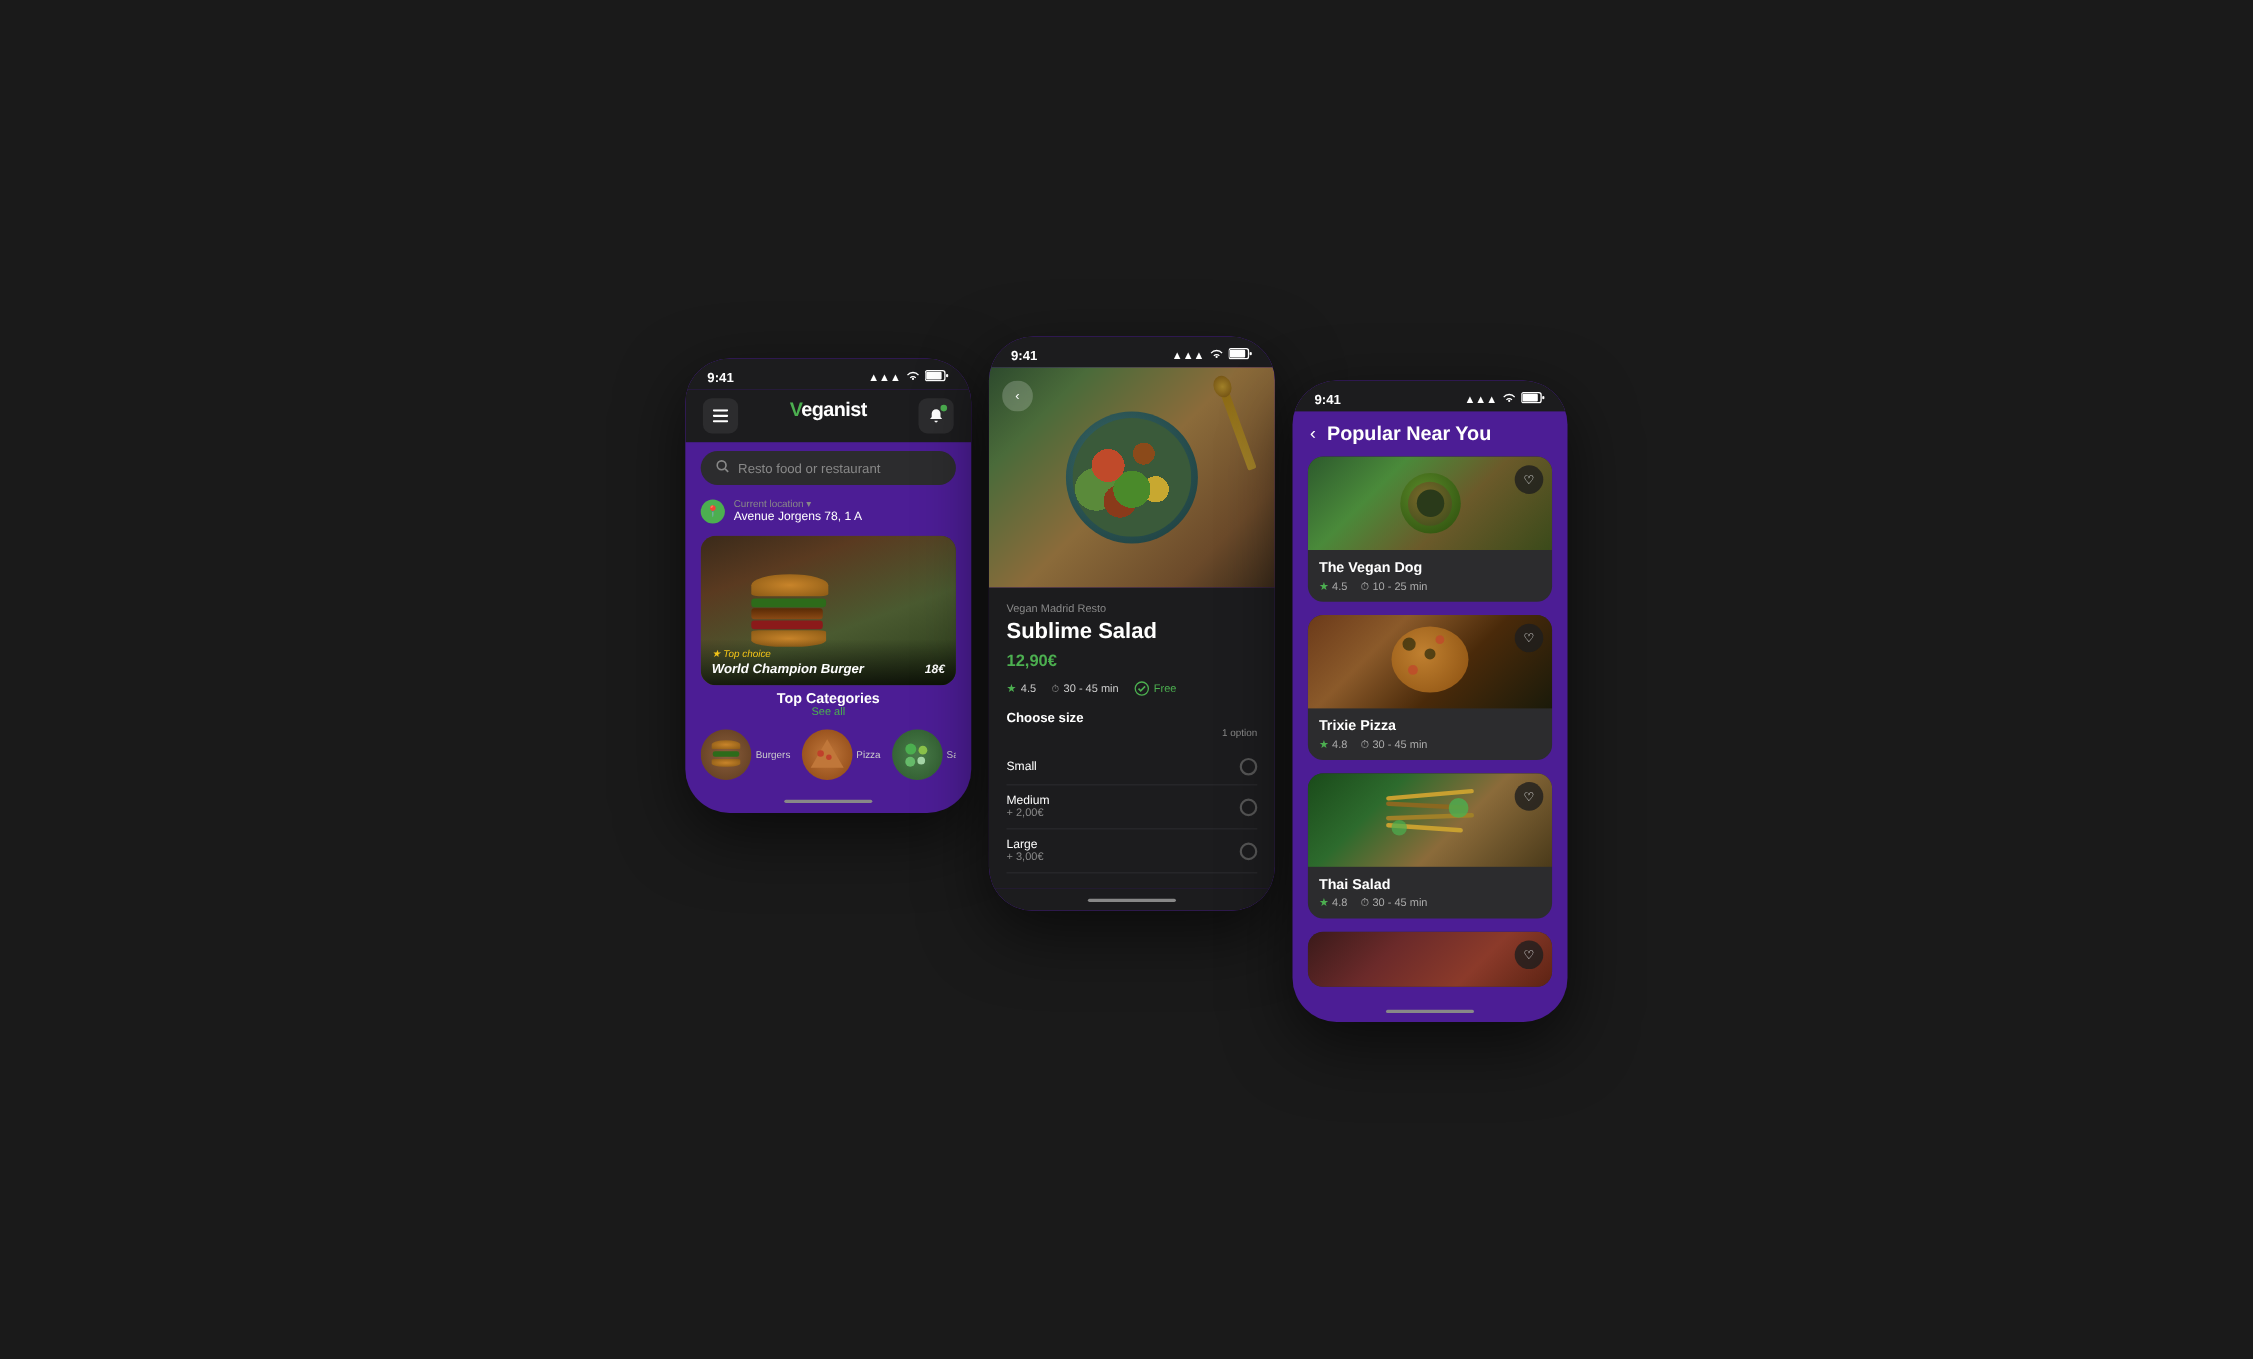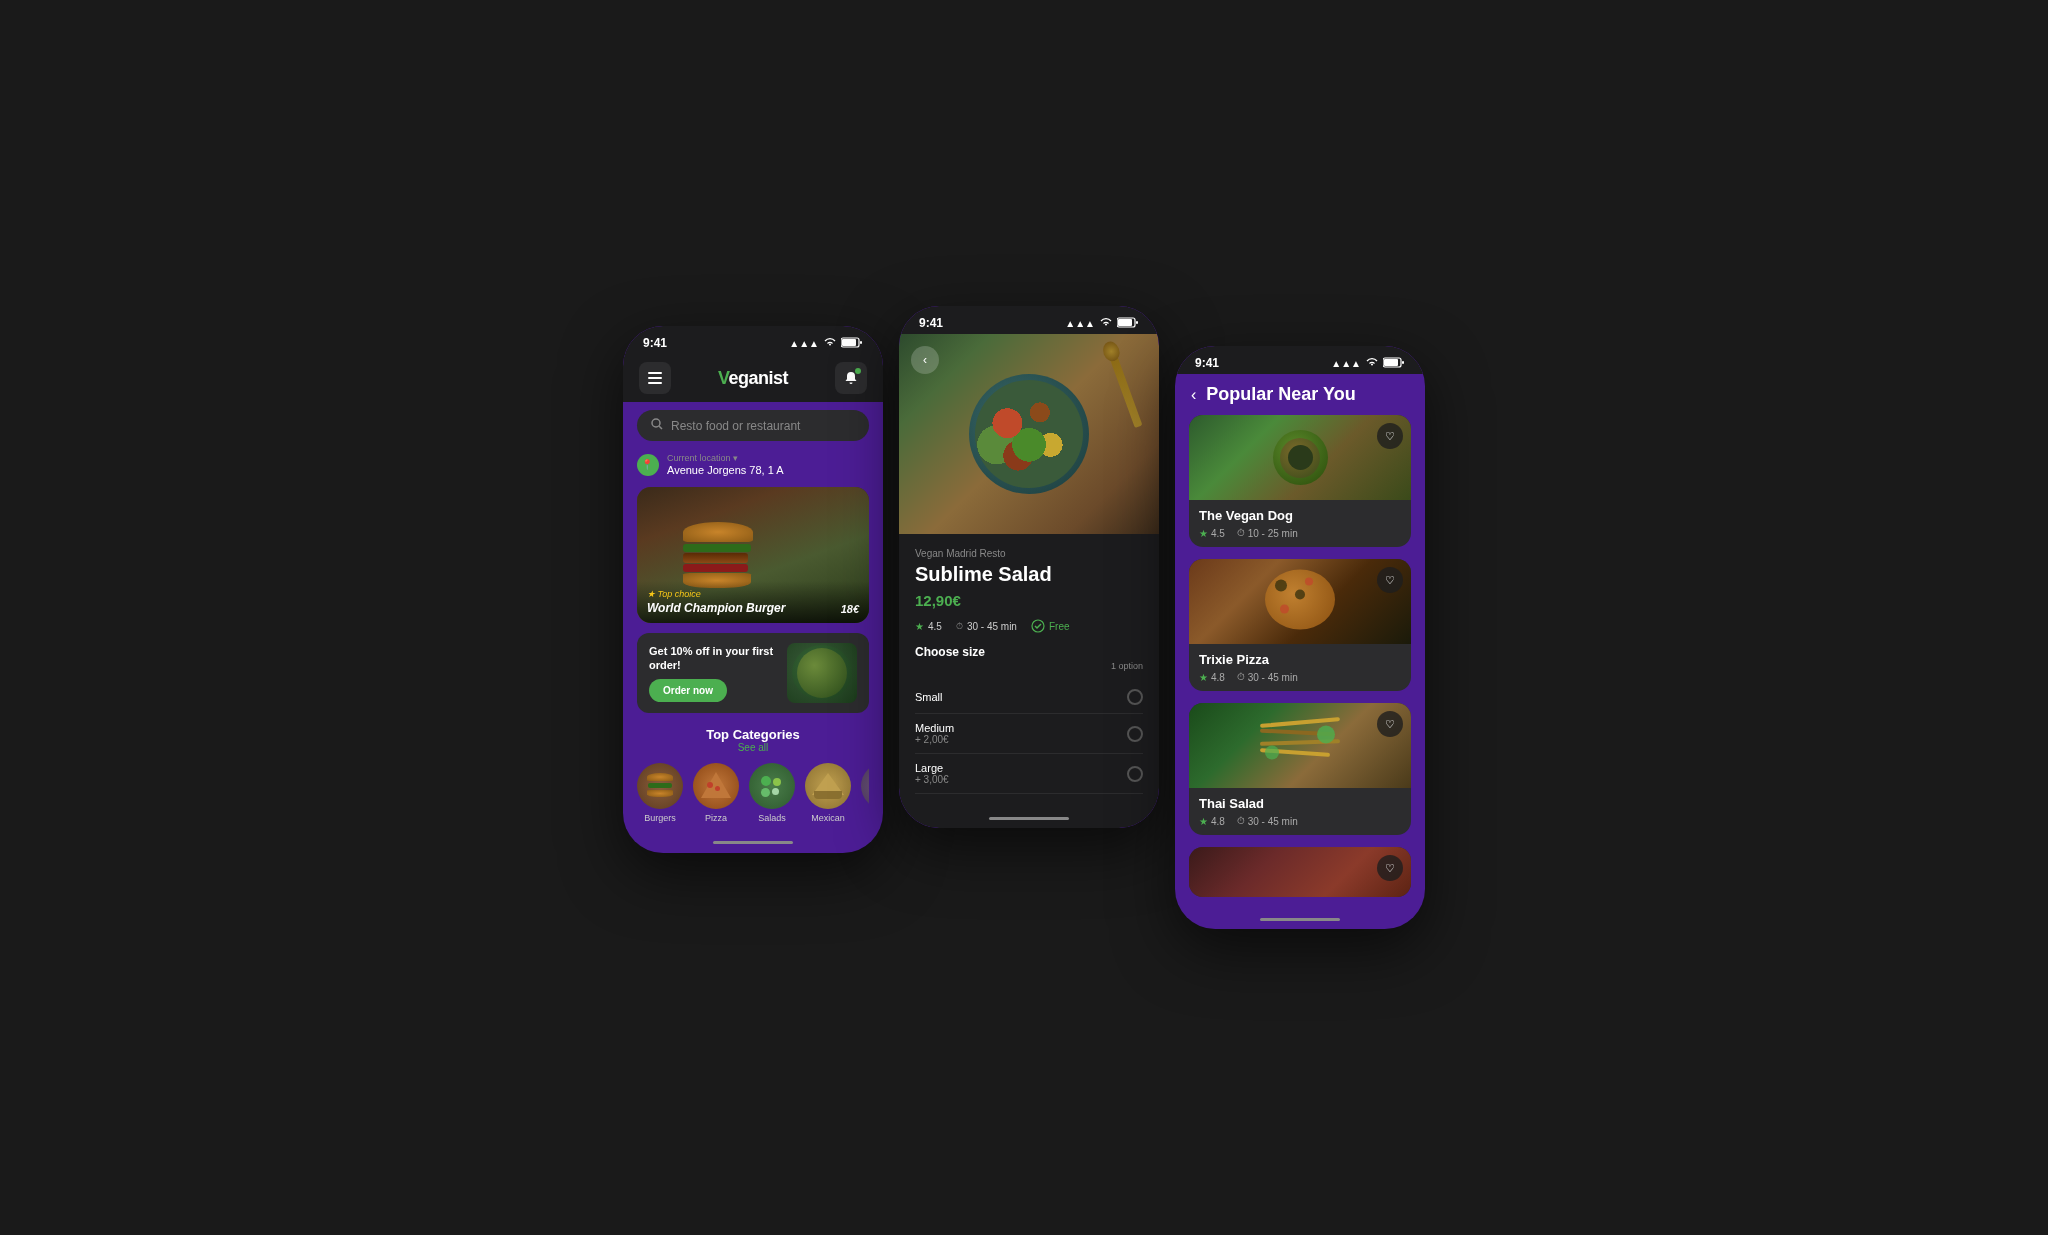--- a/index.html
+++ b/index.html
@@ -51,21 +51,20 @@
       font-size: 10px;
     }
     
     .phone1 { margin-top: 20px; }
     .phone2 { margin-top: 0; }
     .phone3 { margin-top: 40px; }
 
     .nav-bar {
       display: flex;
       justify-content: space-between;
-      align-items: center;
       padding: 8px 16px;
       background: #1c1c1e;
     }
     .nav-menu-btn {
       background: #2c2c2e;
       border: none;
       border-radius: 8px;
       width: 32px;
       height: 32px;
       display: flex;
@@ -230,21 +229,21 @@
     }
     .section-title { color: #fff; font-size: 13px; font-weight: 700; }
     .see-all { color: #4CAF50; font-size: 10px; cursor: pointer; }
     .categories-row {
       display: flex;
       gap: 10px;
       overflow: hidden;
     }
     .category-item {
       display: flex;
-      flex-direction: column;
+      flex-direction: row;
       align-items: center;
       gap: 4px;
       cursor: pointer;
     }
     .category-circle {
       width: 46px;
       height: 46px;
       border-radius: 50%;
       overflow: hidden;
       display: flex;
@@ -553,31 +552,20 @@
             </div>
           </div>
           <div class="hero-overlay">
             <div class="hero-badge">★ Top choice</div>
             <div class="hero-title">World Champion Burger</div>
           </div>
           <div class="hero-price">18€</div>
         </div>
       </div>
 
-      <div class="promo-banner">
-        <div class="promo-text-block">
-          <div class="promo-title">Get 10% off in your first order!</div>
-          <button class="promo-order-btn">Order now</button>
-        </div>
-        <div class="promo-food-img">
-          <div style="width:60px;height:55px;border-radius:50%;background:radial-gradient(circle at 40% 40%, #3a6b3a, #1a3a1a);display:flex;align-items:center;justify-content:center;overflow:hidden">
-            <div style="width:50px;height:50px;border-radius:50%;background:radial-gradient(circle at 35% 35%, #6b8a3a, #2a4a1a)"></div>
-          </div>
-        </div>
-      </div>
 
       <div class="categories-section">
         <div class="section-header">
           <span class="section-title">Top Categories</span>
           <span class="see-all">See all</span>
         </div>
         <div class="categories-row">
           <div class="category-item">
             <div class="category-circle cat-burgers">
               <div style="width:30px;height:25px;display:flex;flex-direction:column;gap:2px;align-items:center">

